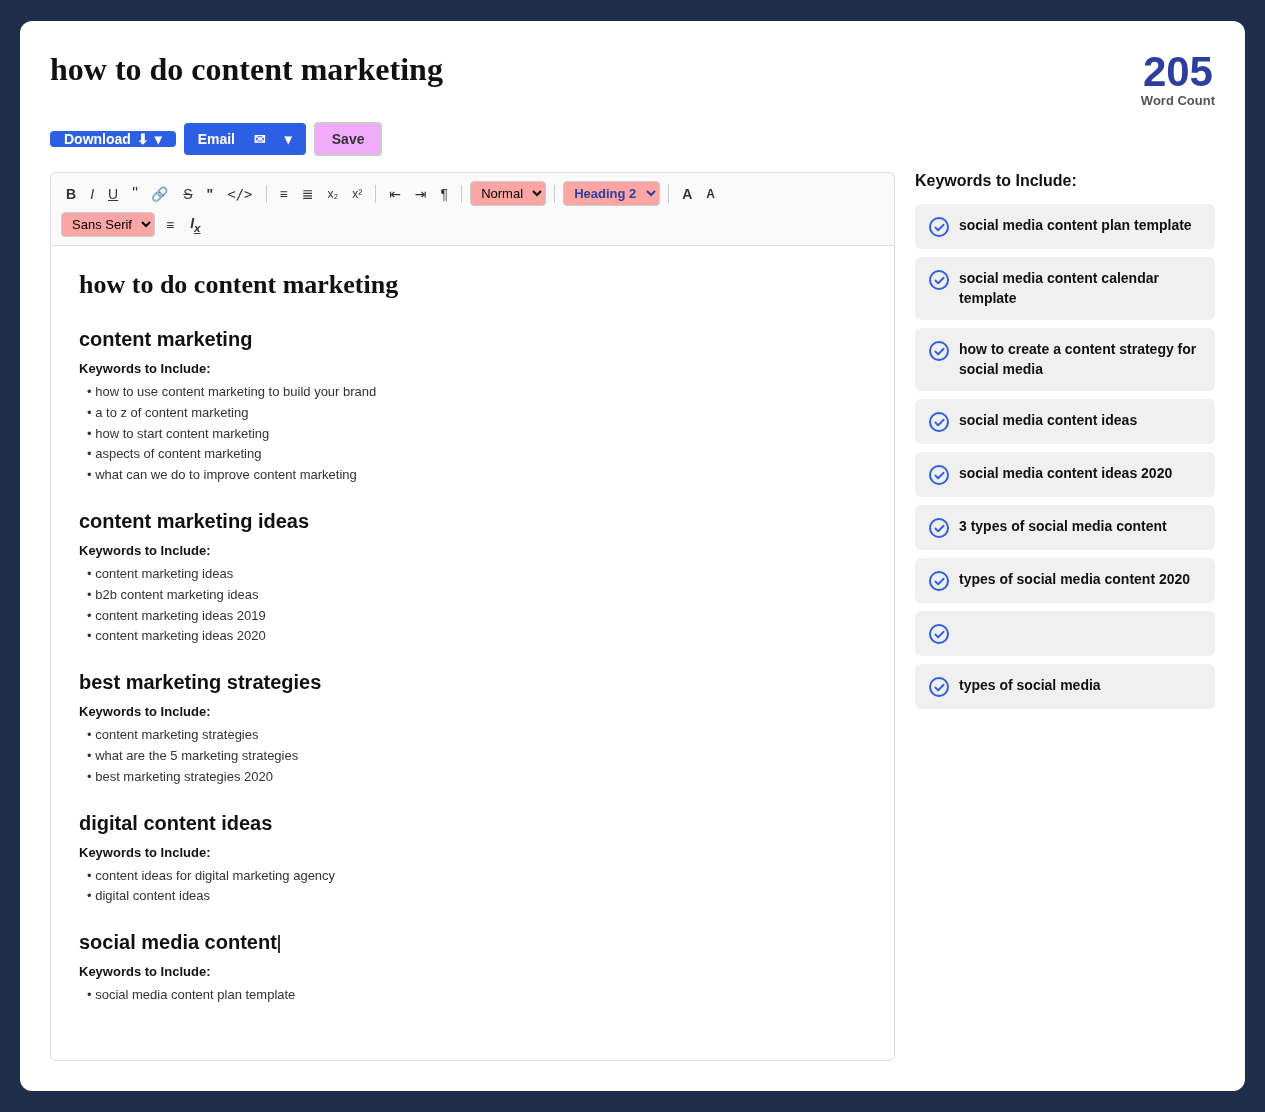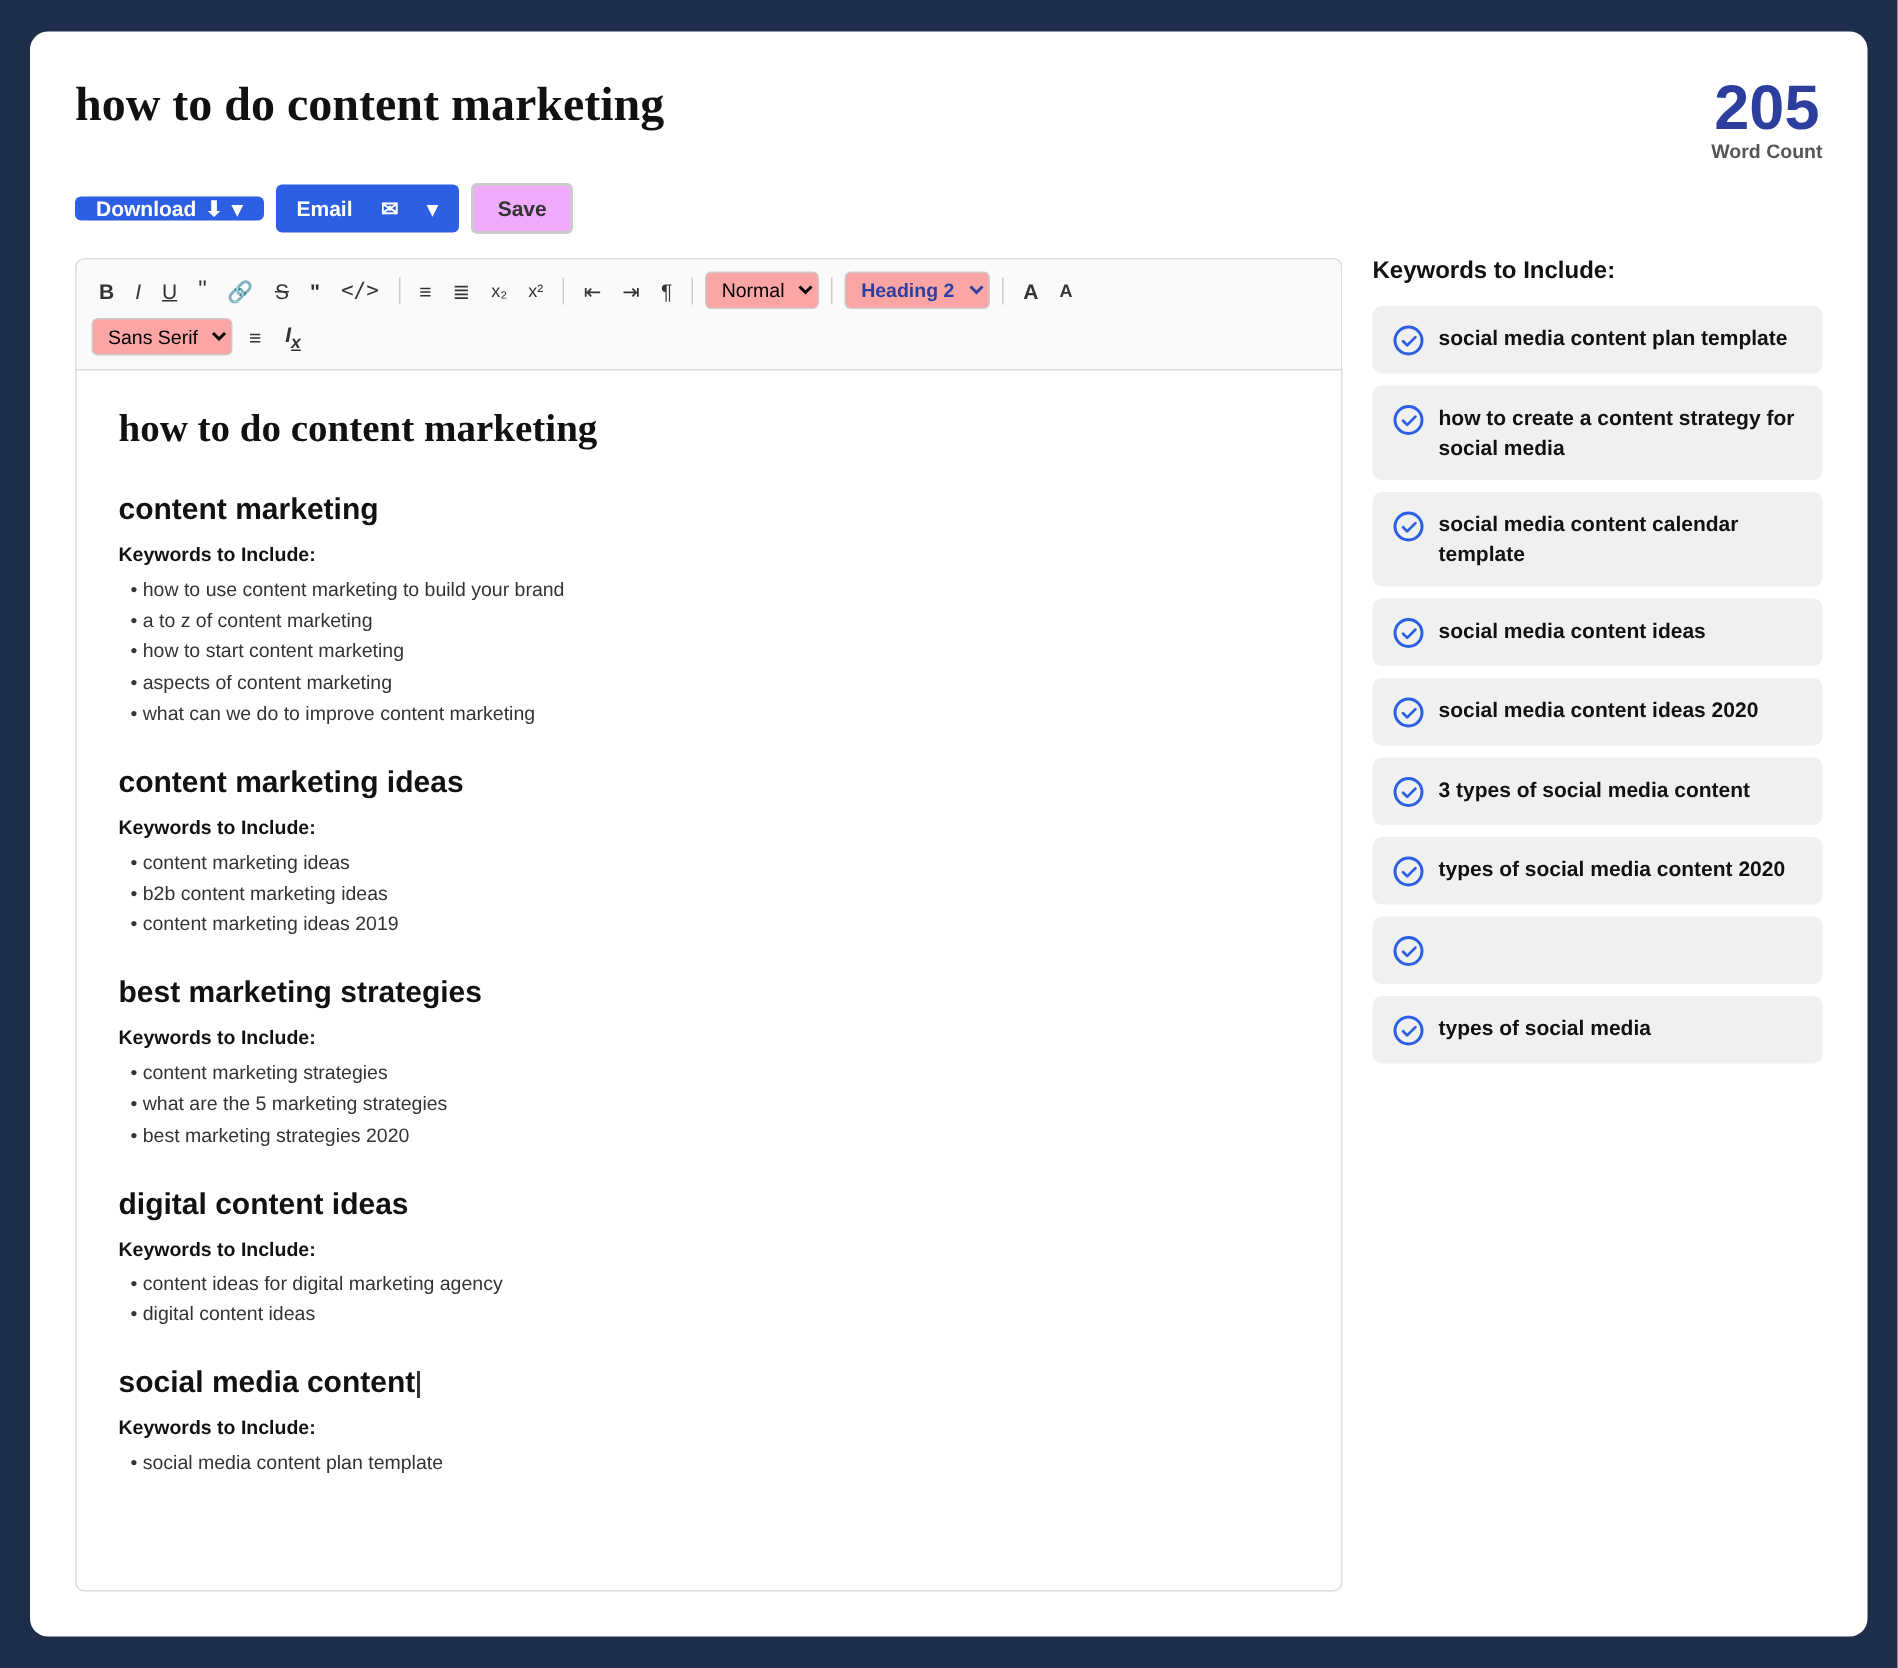--- a/index.html
+++ b/index.html
@@ -315,20 +315,21 @@
           </ul>
         </div>
 
         <div class="doc-section">
           <div class="section-heading">content marketing ideas</div>
           <div class="keywords-label">Keywords to Include:</div>
           <ul class="keywords-list">
             <li>content marketing ideas</li>
             <li>b2b content marketing ideas</li>
             <li>content marketing ideas 2019</li>
+            <li>content marketing ideas 2020</li>
           </ul>
         </div>
 
         <div class="doc-section">
           <div class="section-heading">best marketing strategies</div>
           <div class="keywords-label">Keywords to Include:</div>
           <ul class="keywords-list">
             <li>content marketing strategies</li>
             <li>what are the 5 marketing strategies</li>
             <li>best marketing strategies 2020</li>
@@ -367,30 +368,30 @@
         </div>
         <div class="keyword-text">social media content plan template</div>
       </div>
 
       <div class="keyword-card">
         <div class="check-icon">
           <svg viewBox="0 0 12 12" fill="none" xmlns="http://www.w3.org/2000/svg">
             <polyline points="1.5,6 4.5,9 10.5,3" stroke="#2c5fe3" stroke-width="2" stroke-linecap="round" stroke-linejoin="round"></polyline>
           </svg>
         </div>
+        <div class="keyword-text">social media content calendar template</div>
+      </div>
+
+      <div class="keyword-card">
+        <div class="check-icon">
+          <svg viewBox="0 0 12 12" fill="none" xmlns="http://www.w3.org/2000/svg">
+            <polyline points="1.5,6 4.5,9 10.5,3" stroke="#2c5fe3" stroke-width="2" stroke-linecap="round" stroke-linejoin="round"></polyline>
+          </svg>
+        </div>
         <div class="keyword-text">how to create a content strategy for social media</div>
-      </div>
-
-      <div class="keyword-card">
-        <div class="check-icon">
-          <svg viewBox="0 0 12 12" fill="none" xmlns="http://www.w3.org/2000/svg">
-            <polyline points="1.5,6 4.5,9 10.5,3" stroke="#2c5fe3" stroke-width="2" stroke-linecap="round" stroke-linejoin="round"></polyline>
-          </svg>
-        </div>
-        <div class="keyword-text">social media content calendar template</div>
       </div>
 
       <div class="keyword-card">
         <div class="check-icon">
           <svg viewBox="0 0 12 12" fill="none" xmlns="http://www.w3.org/2000/svg">
             <polyline points="1.5,6 4.5,9 10.5,3" stroke="#2c5fe3" stroke-width="2" stroke-linecap="round" stroke-linejoin="round"></polyline>
           </svg>
         </div>
         <div class="keyword-text">social media content ideas</div>
       </div>

